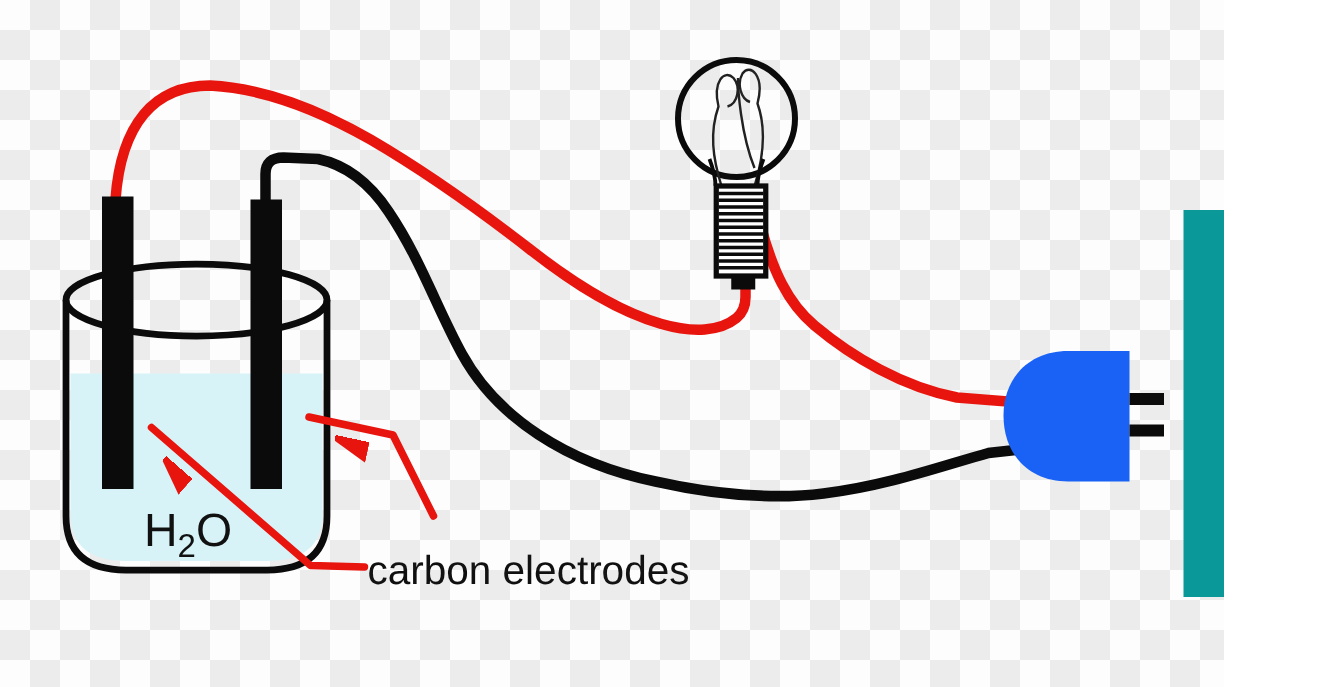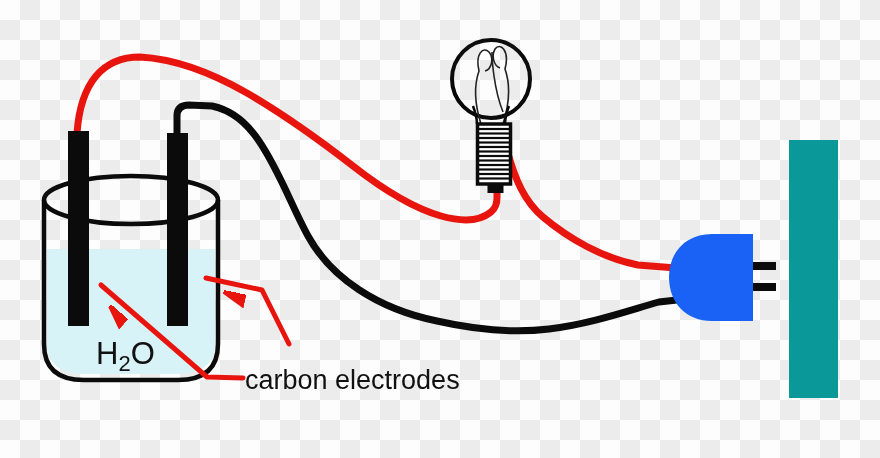--- a/index.html
+++ b/index.html
@@ -1,18 +1,18 @@
 <!DOCTYPE html>
 <html><head>
 <meta charset="utf-8">
 <style>
   html,body{margin:0;padding:0;background:#fff;}
   .stage{
     position:relative;
-    width:880px;height:458px;
+    width:816px;height:458px;
     overflow:hidden;
     
     background-color:#fdfdfd;
     background-image:
       linear-gradient(45deg,#ececec 25%,transparent 25%,transparent 75%,#ececec 75%),
       linear-gradient(45deg,#ececec 25%,transparent 25%,transparent 75%,#ececec 75%);
     background-position:0 0,20px 20px;
     background-size:40px 40px;
   }
   .stage svg{position:absolute;left:0;top:0;}

